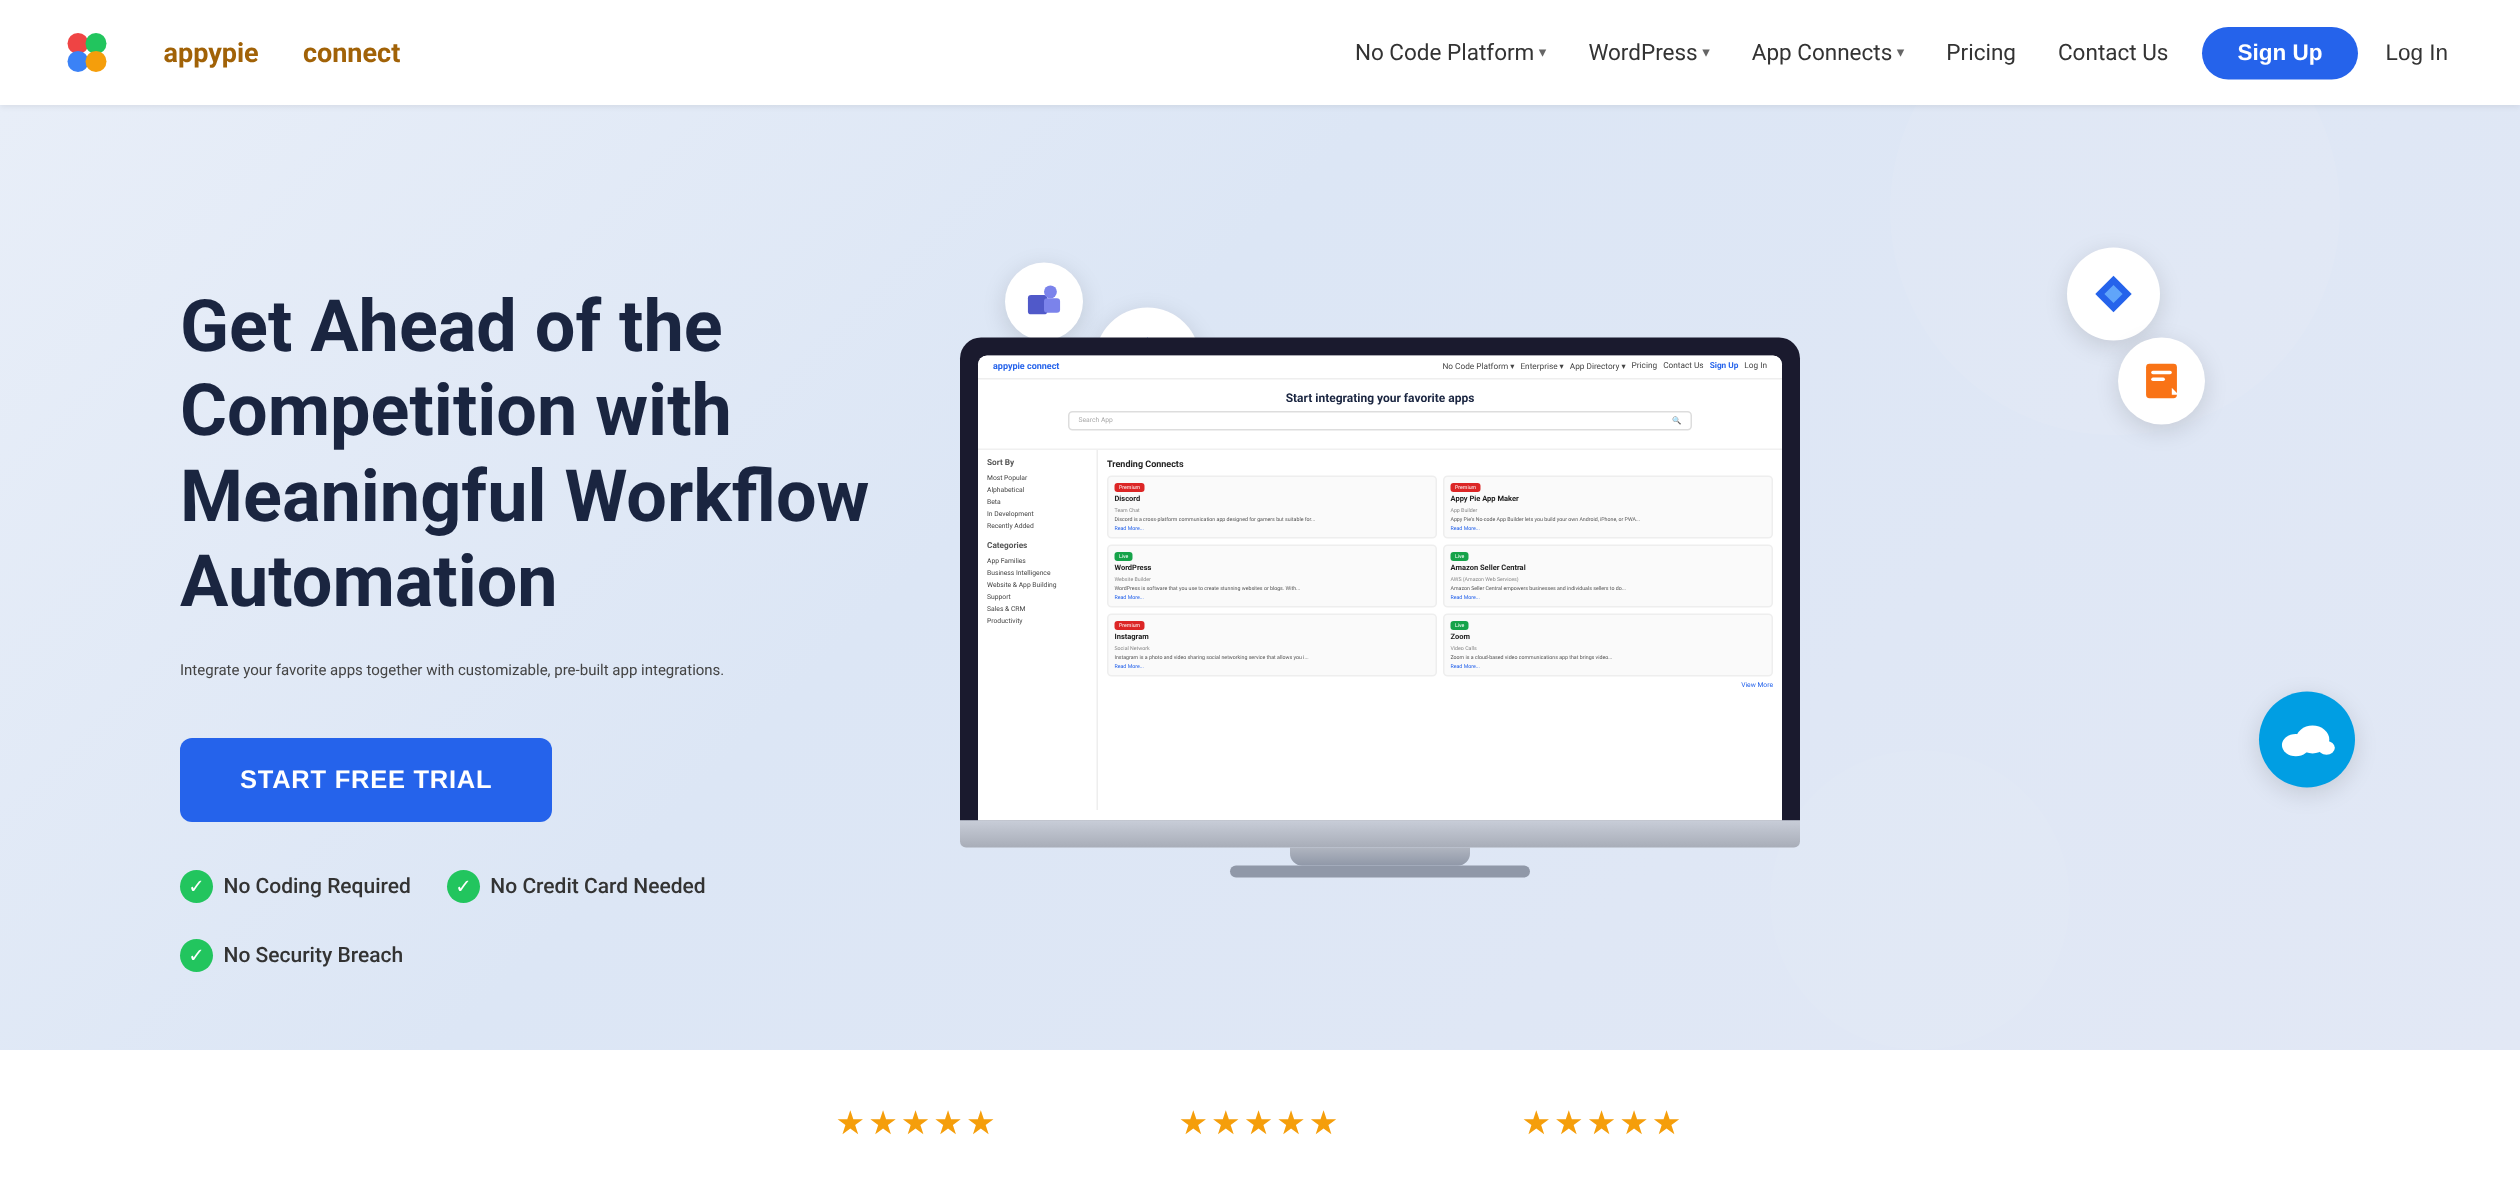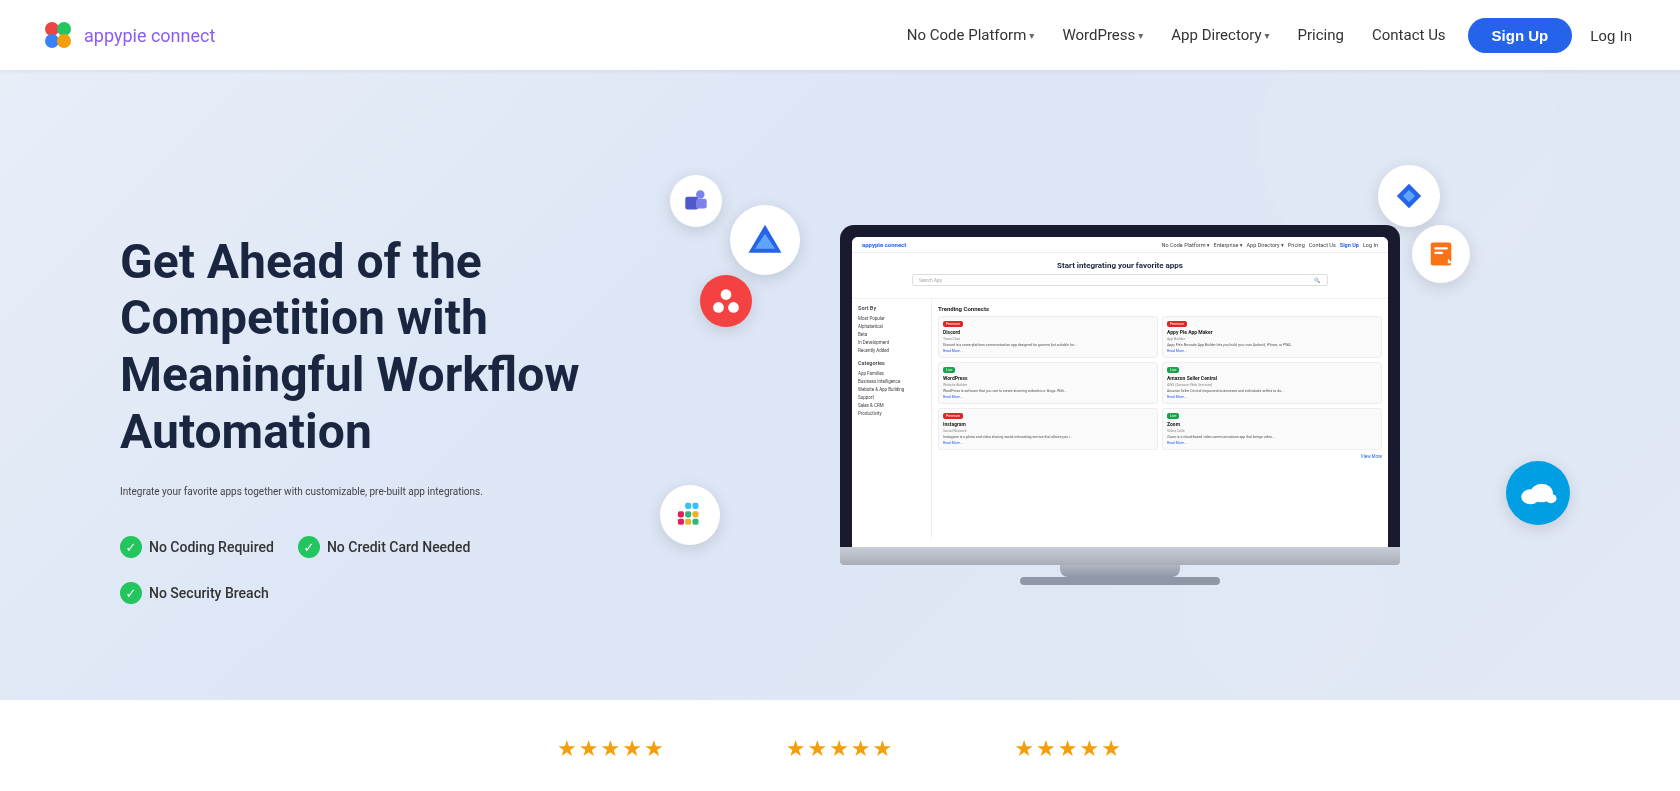--- a/index.html
+++ b/index.html
@@ -25,21 +25,21 @@
     }
     .logo-icon {
       width: 36px;
       height: 36px;
     }
     .logo-text {
       font-size: 18px;
       font-weight: 600;
       color: #222;
     }
-    .logo-text span { color: #8b5cf6; font-weight: 400; }
+    .logo-text span { color: #a16207; font-weight: 700; margin-left: 25px; }
     nav {
       display: flex;
       align-items: center;
       gap: 4px;
     }
     .nav-item {
       display: flex;
       align-items: center;
       gap: 3px;
       padding: 8px 12px;
@@ -137,21 +137,21 @@
       color: #fff;
       font-size: 13px;
       flex-shrink: 0;
     }
 
     
     .hero-right {
       flex: 1;
       display: flex;
       align-items: center;
-      justify-content: center;
+      justify-content: flex-start;
       position: relative;
       min-height: 500px;
     }
     .laptop-wrap {
       position: relative;
       width: 560px;
       margin-top: 20px;
     }
     .laptop-screen-outer {
       background: #1a1a2e;
@@ -294,21 +294,21 @@
   <nav>
     <div class="nav-item">
       <span>No Code Platform</span>
       <span class="nav-chevron">▾</span>
     </div>
     <div class="nav-item">
       <span>WordPress</span>
       <span class="nav-chevron">▾</span>
     </div>
     <div class="nav-item">
-      <span>App Directory</span>
+      <span>App Connects</span>
       <span class="nav-chevron">▾</span>
     </div>
     <div class="nav-item">
       <span>Pricing</span>
     </div>
     <div class="nav-item">
       <span>Contact Us</span>
     </div>
     <button class="btn-signup">Sign Up</button>
     <button class="btn-login">Log In</button>
@@ -316,20 +316,21 @@
 </header>
 
 <section class="hero">
 
   <div class="bg-circle" style="width:300px;height:300px;top:-80px;right:120px;opacity:0.3;"></div>
   <div class="bg-circle" style="width:200px;height:200px;bottom:0;right:300px;opacity:0.2;"></div>
 
   <div class="hero-left">
     <h1 class="hero-title">Get Ahead of the Competition with Meaningful Workflow Automation</h1>
     <p class="hero-subtitle">Integrate your favorite apps together with customizable, pre-built app integrations.</p>
+    <button class="btn-trial">START FREE TRIAL</button>
     <div class="badges">
       <div class="badge">
         <div class="badge-check">✓</div>
         <span>No Coding Required</span>
       </div>
       <div class="badge">
         <div class="badge-check">✓</div>
         <span>No Credit Card Needed</span>
       </div>
       <div class="badge">

